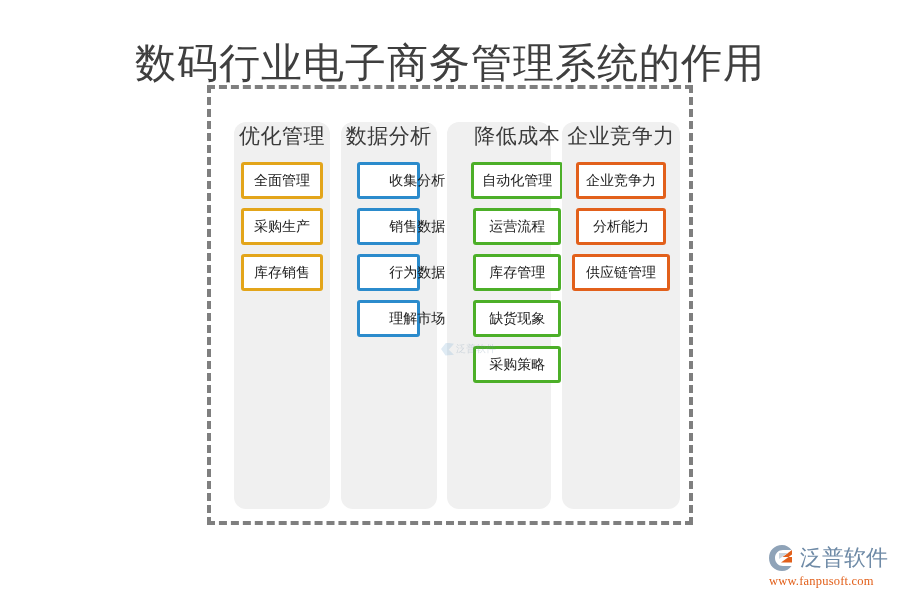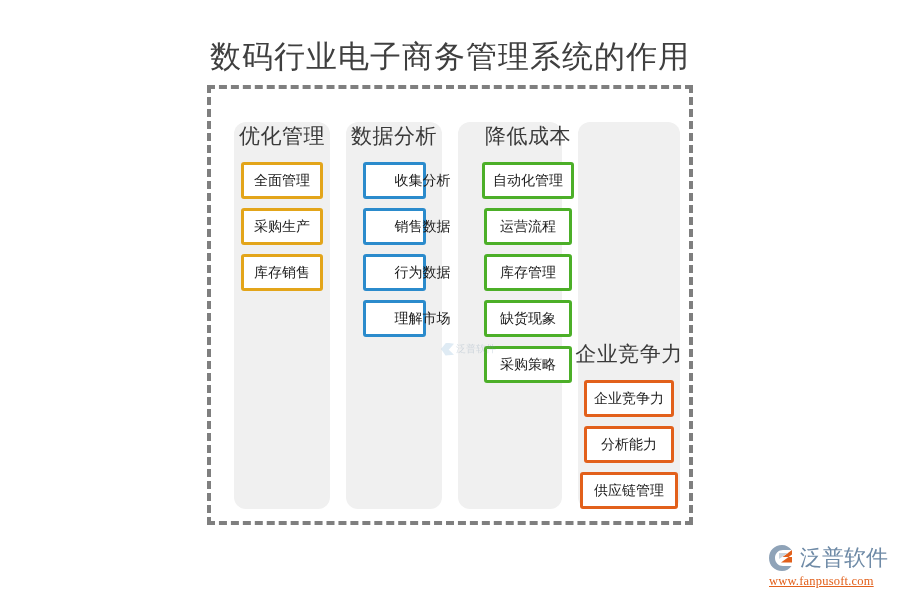--- a/index.html
+++ b/index.html
@@ -16,21 +16,21 @@
   }
 
   
   .page-title {
     position: absolute;
     left: 0;
     top: 36px;
     width: 900px;
     text-align: center;
     font-family: "Liberation Serif", "DejaVu Serif", serif;
-    font-size: 31px;
+    font-size: 41px;
     font-weight: 400;
     color: #3f3f3f;
     letter-spacing: 1px;
     white-space: nowrap;
   }
 
   
   .dashed-frame {
     position: absolute;
     left: 207px;
@@ -63,22 +63,21 @@
     display: flex;
     flex-direction: column;
     align-items: center;
     position: relative;
   }
   .column.wide {
     width: 104px;
     padding-left: 36px;
   }
   .column.wide2 {
-    width: 102px;
-    justify-content: flex-end;
+    width: 118px;
   }
 
   .col-header {
     font-family: "Liberation Serif", "DejaVu Serif", serif;
     font-size: 21px;
     color: #3a3a3a;
     white-space: nowrap;
     letter-spacing: 0.5px;
   }
 
@@ -168,21 +167,20 @@
   }
   .brand-url {
     margin-top: 1px;
     font-family: "Liberation Serif", "DejaVu Serif", serif;
     font-size: 12.5px;
     color: #e2601b;
     letter-spacing: 0.2px;
     white-space: nowrap;
     text-align: left;
     padding-left: 1px;
-    text-decoration: underline;
   }
 </style>
 </head>
 <body>
 
 <div class="page-title">数码行业电子商务管理系统的作用</div>
 
 <div class="dashed-frame"></div>
 
 <div class="columns">

